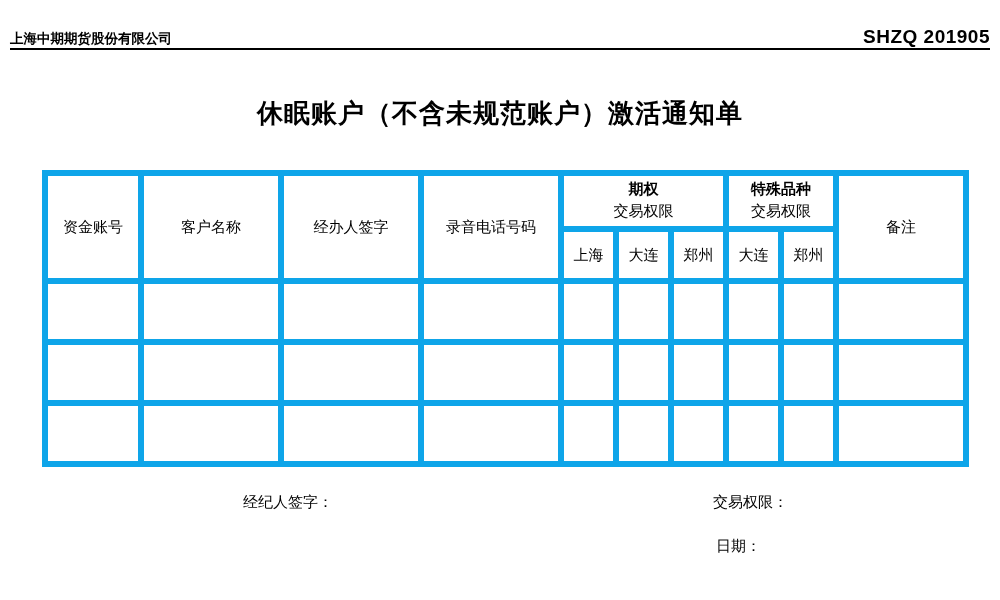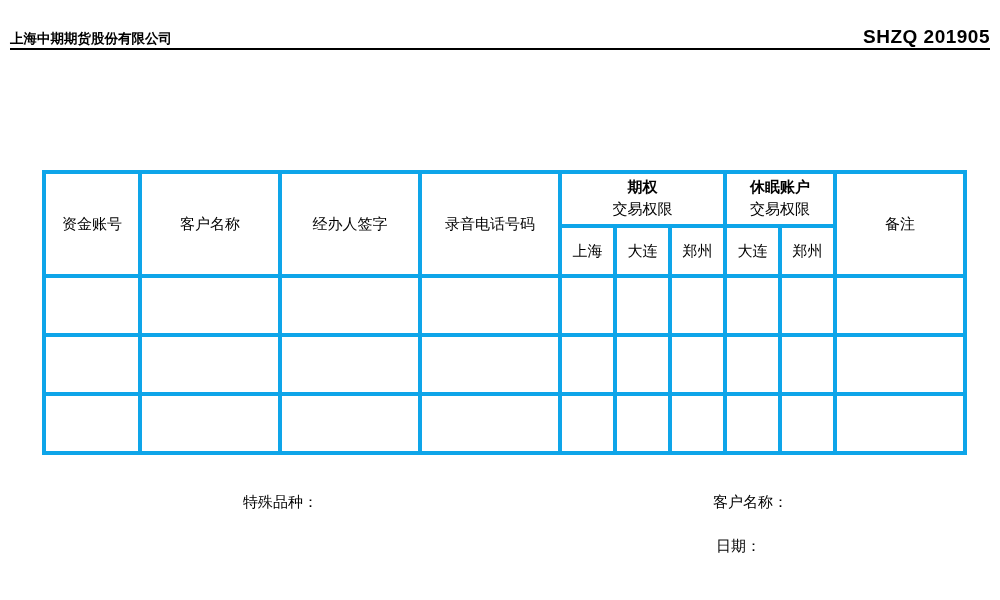--- a/index.html
+++ b/index.html
@@ -72,21 +72,21 @@
     left: 42px;
     top: 170px;
     width: 916px;
   }
   table.form {
     border-collapse: collapse;
     width: 916px;
     table-layout: fixed;
   }
   table.form td, table.form th {
-    border: 4px solid #0ea5e9;
+    border: 6px solid #0ea5e9;
     padding: 0;
     text-align: center;
     vertical-align: middle;
     font-weight: normal;
     font-size: 15px;
     font-family: "Liberation Serif", "DejaVu Serif", serif;
   }
   .h-main {
     height: 96px;
     font-size: 16px;
@@ -128,20 +128,21 @@
 <body>
 
 <div class="page">
 
   <div class="header">
     <div class="company">上海中期期货股份有限公司</div>
     <div class="docref">SHZQ 201905</div>
   </div>
   <div class="header-rule"></div>
 
+  <div class="title">休眠账户（不含未规范账户）激活通知单</div>
 
   <div class="tbl-wrap">
     <table class="form">
       <colgroup>
         <col class="col-1">
           <col class="col-2">
           <col class="col-3">
           <col class="col-4">
         <col class="col-sub">
           <col class="col-sub">
@@ -154,21 +155,21 @@
         <tr>
           <th class="h-main" rowspan="2">资金账号</th>
           <th class="h-main" rowspan="2">客户名称</th>
           <th class="h-main" rowspan="2">经办人签字</th>
           <th class="h-main" rowspan="2">录音电话号码</th>
           <th class="h-group" colspan="3">
             <span class="g-l1">期权</span>
             <span class="g-l2">交易权限</span>
           </th>
           <th class="h-group" colspan="2">
-            <span class="g-l1">休眠账户</span>
+            <span class="g-l1">特殊品种</span>
             <span class="g-l2">交易权限</span>
           </th>
           <th class="h-main" rowspan="2">备注</th>
         </tr>
         <tr>
           <th class="h-sub">上海</th>
           <th class="h-sub">大连</th>
           <th class="h-sub">郑州</th>
           <th class="h-sub">大连</th>
           <th class="h-sub">郑州</th>
@@ -208,17 +209,17 @@
           <td></td>
           <td></td>
           <td></td>
           <td></td>
           <td></td>
         </tr>
       </tbody>
     </table>
   </div>
 
-  <div class="sig sig-broker">特殊品种：</div>
-  <div class="sig sig-officer">客户名称：</div>
+  <div class="sig sig-broker">经纪人签字：</div>
+  <div class="sig sig-officer">交易权限：</div>
   <div class="sig sig-date">日期：</div>
 
 </div>
 
 </body></html>

